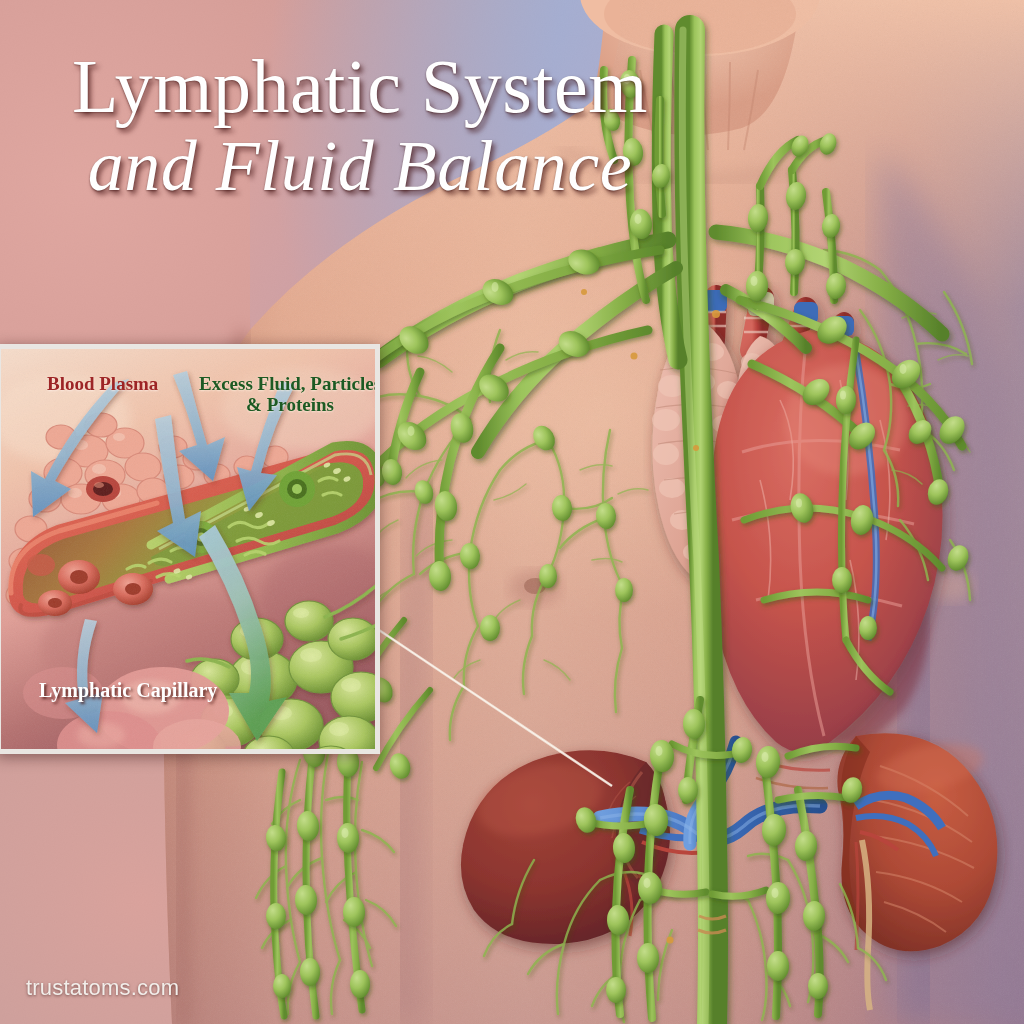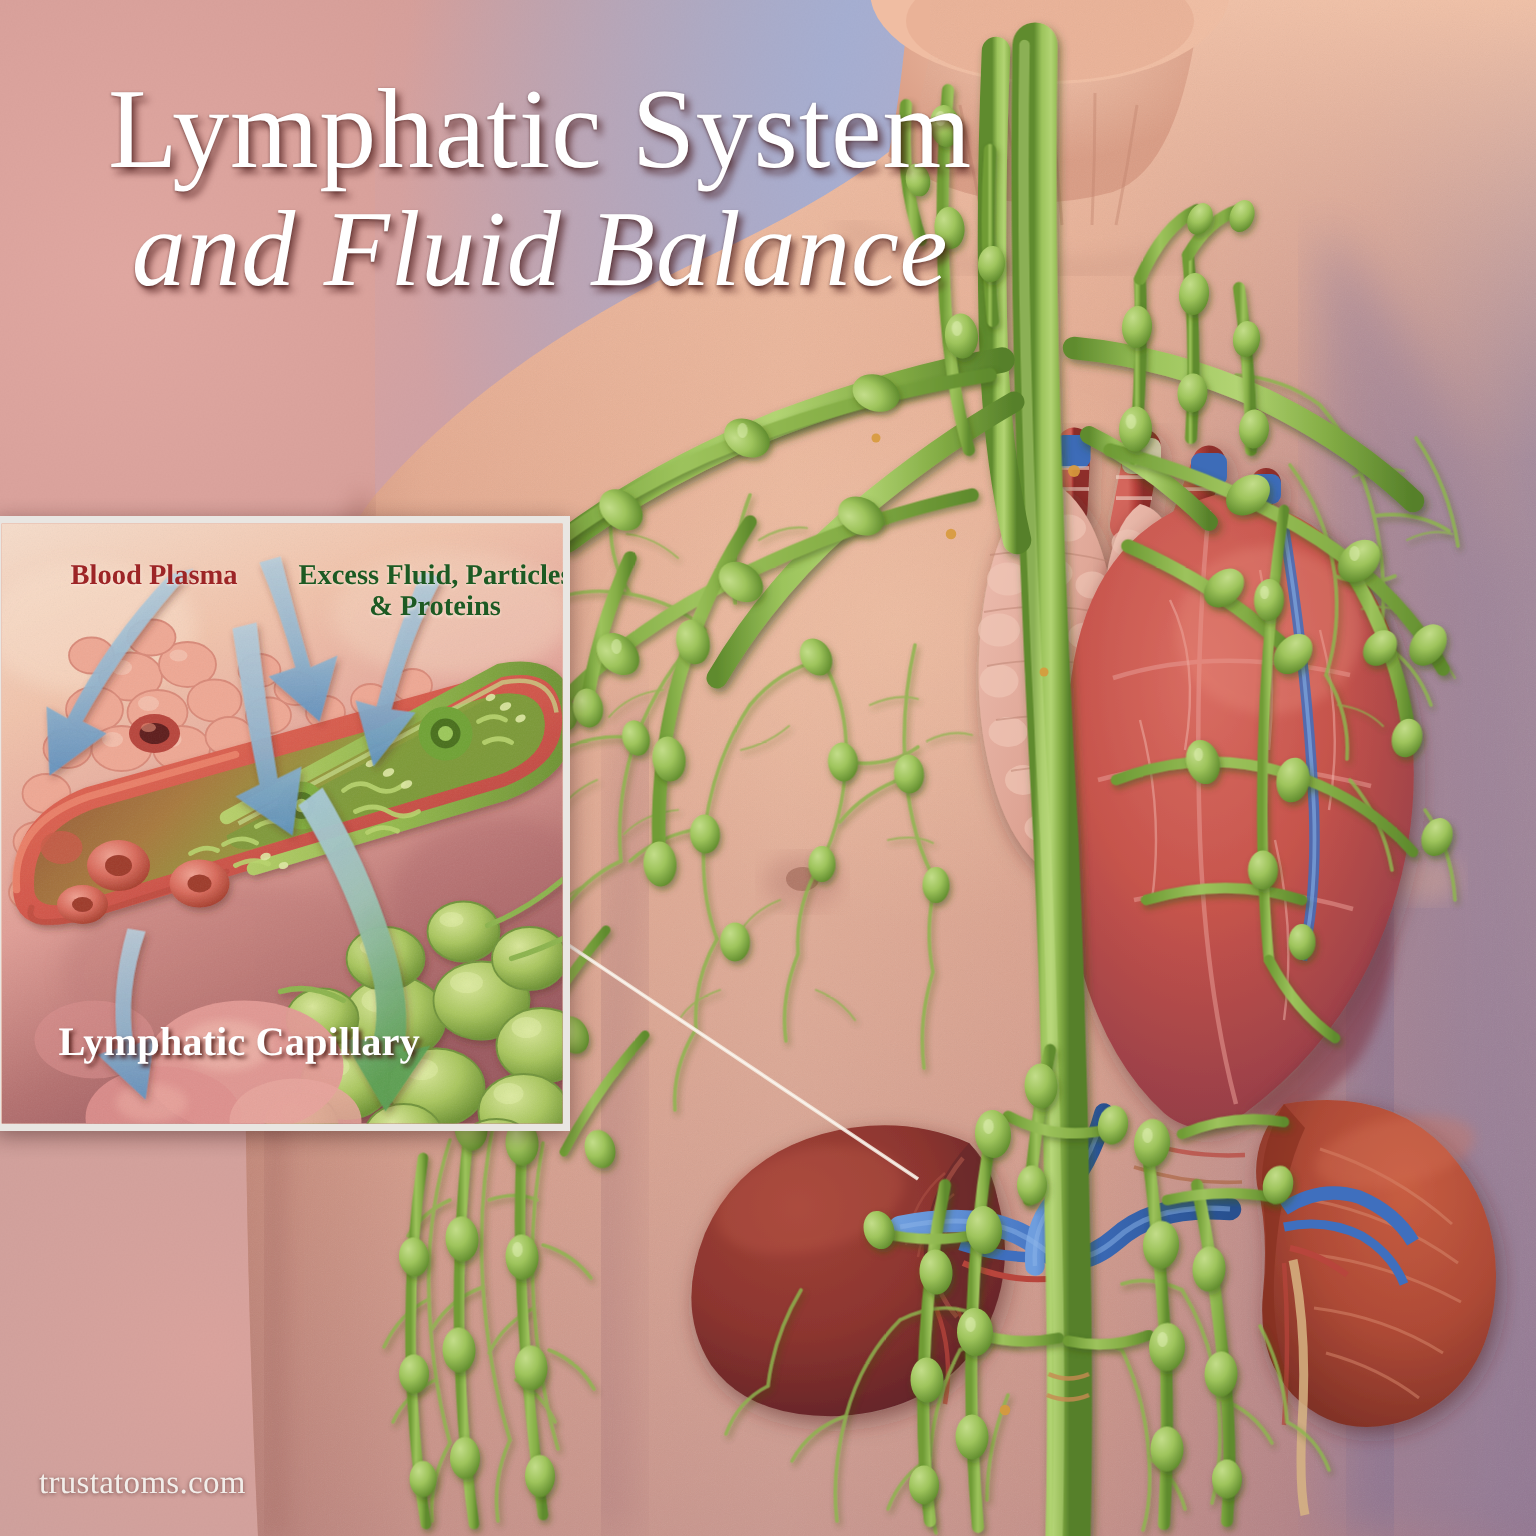--- a/index.html
+++ b/index.html
@@ -28,26 +28,26 @@
     border:5px solid #e9e6e2;box-sizing:border-box;z-index:45;
     box-shadow:0 3px 14px rgba(40,10,10,.45);
     overflow:hidden;background:#e8a48c;
   }
   #inset .inner{position:absolute;inset:0;overflow:hidden;}
   .inset-label{position:absolute;z-index:12;font-weight:700;line-height:1.12;}
   #lbl-plasma{left:34px;top:24px;font-size:19px;color:#9d2526;
      text-shadow:0 1px 2px rgba(255,240,235,.75);margin-left:12px;}
   #lbl-excess{left:196px;top:24px;width:186px;font-size:19px;color:#1d5a23;
      text-align:center;text-shadow:0 1px 2px rgba(255,245,230,.7);}
-  #lbl-capillary{left:38px;top:330px;font-size:27px;color:#ffffff;
+  #lbl-capillary{left:38px;top:330px;font-size:20px;color:#ffffff;
      text-shadow:2px 2px 3px rgba(70,20,15,.85);}
 
   
   #watermark{position:absolute;left:26px;top:975px;z-index:60;
-    color:#f2eeea;font-size:22px;font-family:Liberation Serif, serif;
+    color:#f2eeea;font-size:22px;font-family:Liberation Sans, sans-serif;
     letter-spacing:.2px;text-shadow:0 1px 3px rgba(40,10,10,.55);}
 </style>
 </head>
 <body>
 
 <div id="stage">
 
   <svg class="layer" viewBox="0 0 1024 1024" xmlns="http://www.w3.org/2000/svg">
     <defs>
       <radialGradient id="bgRed" cx="8%" cy="18%" r="78%">

